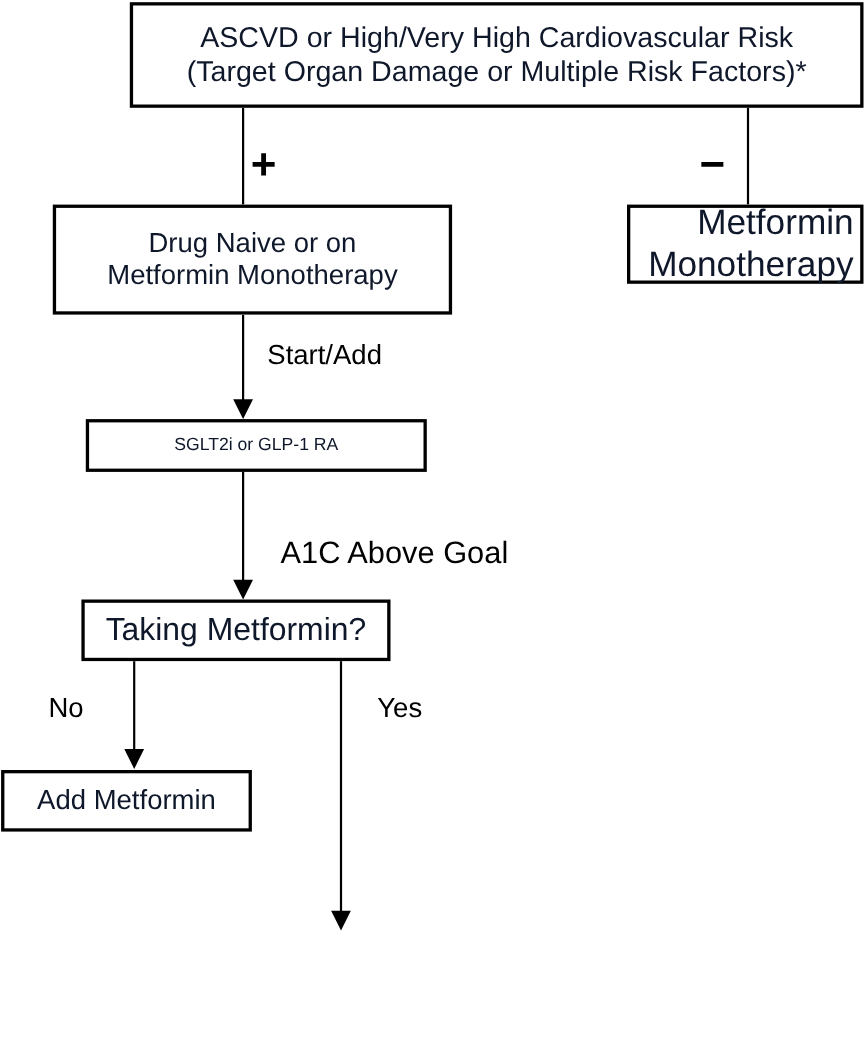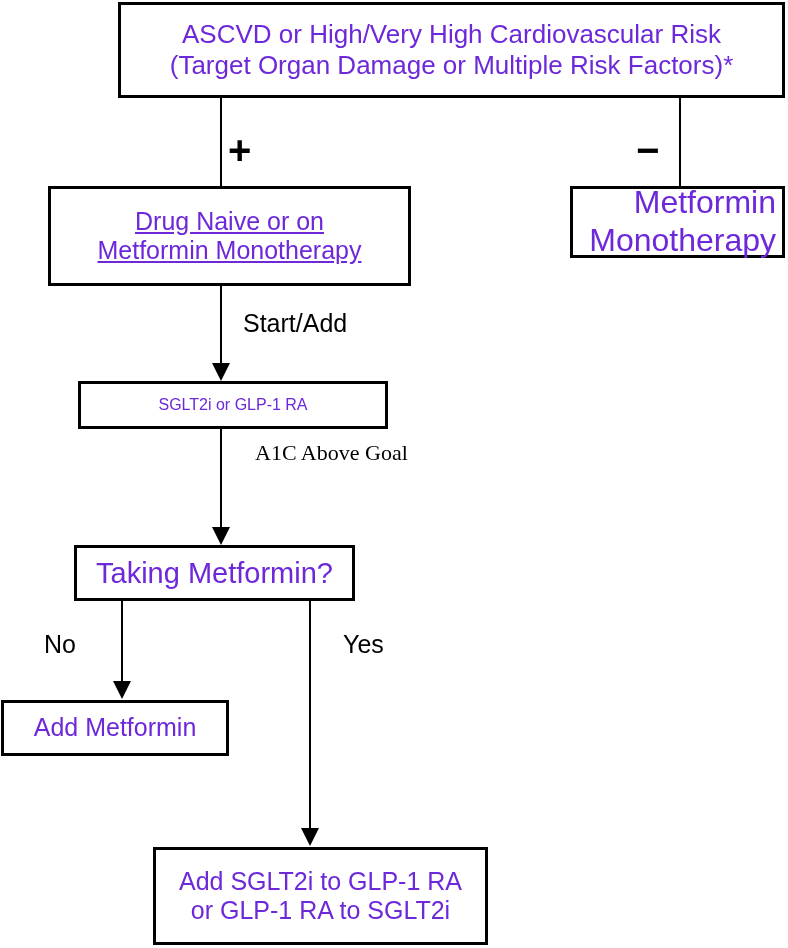--- a/index.html
+++ b/index.html
@@ -20,34 +20,34 @@
   }
   .node {
     position: absolute;
     box-sizing: border-box;
     border: 3px solid #000000;
     background: #ffffff;
     display: flex;
     align-items: center;
     justify-content: center;
     text-align: center;
-    color: #6d28d9;
+    color: #0f172a;
     line-height: 1.18;
     z-index: 3;
   }
   .node .label {
     display: block;
     width: 100%;
     padding: 0 6px;
     box-sizing: border-box;
     white-space: pre-line;
   }
   
   #node-risk      { left: 118px; top: 2px;   width: 667px; height: 96px;  font-size: 26px; }
-  #node-naive     { left: 48px;  top: 186px; width: 363px; height: 100px; font-size: 25px; text-decoration: underline; }
+  #node-naive     { left: 48px;  top: 186px; width: 363px; height: 100px; font-size: 25px; }
   #node-metmono   { left: 570px; top: 186px; width: 215px; height: 72px; font-size: 32px; text-align: right; }
   #node-sglt2i    { left: 78px;  top: 381px; width: 310px; height: 48px;  font-size: 16px; }
   #node-taking    { left: 74px;  top: 545px; width: 281px; height: 56px;  font-size: 29px; }
   #node-addmet    { left: 1px;   top: 700px; width: 228px; height: 56px;  font-size: 25px; }
   #node-addcombo  { left: 153px; top: 847px; width: 335px; height: 98px;  font-size: 25px; }
 
   
   .vline {
     position: absolute;
     width: 3px;
@@ -70,21 +70,21 @@
   
   .edge-label {
     position: absolute;
     color: #000000;
     white-space: nowrap;
     z-index: 4;
   }
   #label-plus   { left: 228px; top: 130px; font-size: 40px; font-weight: 700; line-height: 1; }
   #label-minus  { left: 636px; top: 130px; font-size: 40px; font-weight: 700; line-height: 1; }
   #label-startadd { left: 243px; top: 309px; font-size: 25px; }
-  #label-a1c      { left: 255px; top: 440px; font-size: 22px; font-family: Liberation Serif, serif; }
+  #label-a1c      { left: 255px; top: 487px; font-size: 28px; }
   #label-no       { left: 44px;  top: 630px; font-size: 25px; }
   #label-yes      { left: 343px; top: 630px; font-size: 25px; }
 </style>
 </head>
 <body>
 
 <div id="canvas">
 
   <div class="node" id="node-risk">
     <span class="label">ASCVD or High/Very High Cardiovascular Risk
@@ -128,18 +128,14 @@
   <div class="edge-label" id="label-no">No</div>
 
   <div class="vline thin" style="left:309px; top:601px; height:229px;"></div>
   <div class="arrowhead" style="left:301px; top:828px;"></div>
   <div class="edge-label" id="label-yes">Yes</div>
 
   <div class="node" id="node-addmet">
     <span class="label">Add Metformin</span>
   </div>
 
-  <div class="node" id="node-addcombo">
-    <span class="label">Add SGLT2i to GLP-1 RA
-or GLP-1 RA to SGLT2i</span>
-  </div>
 
 </div>
 
 </body></html>

